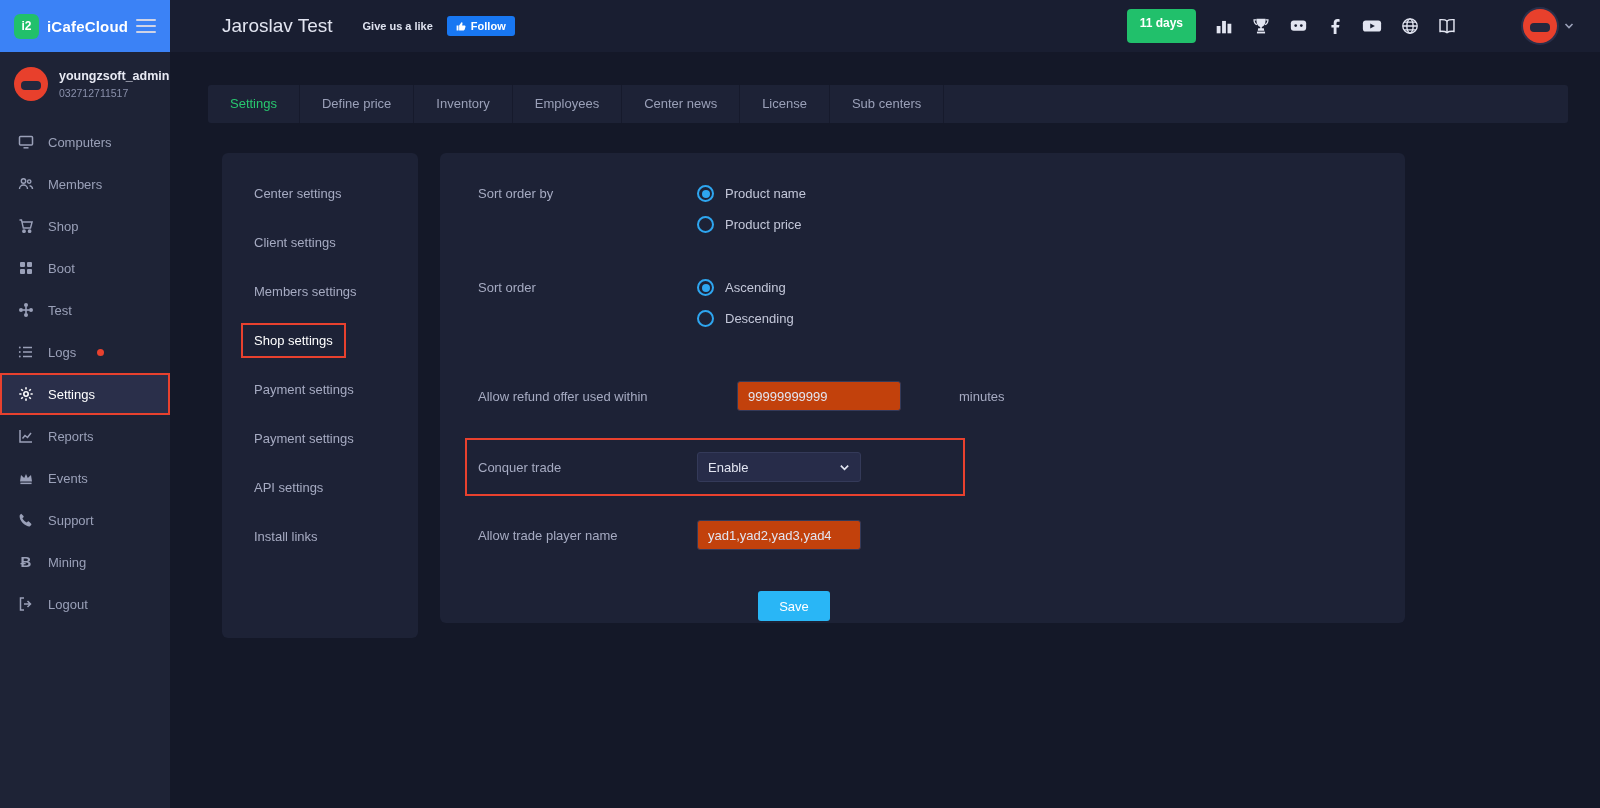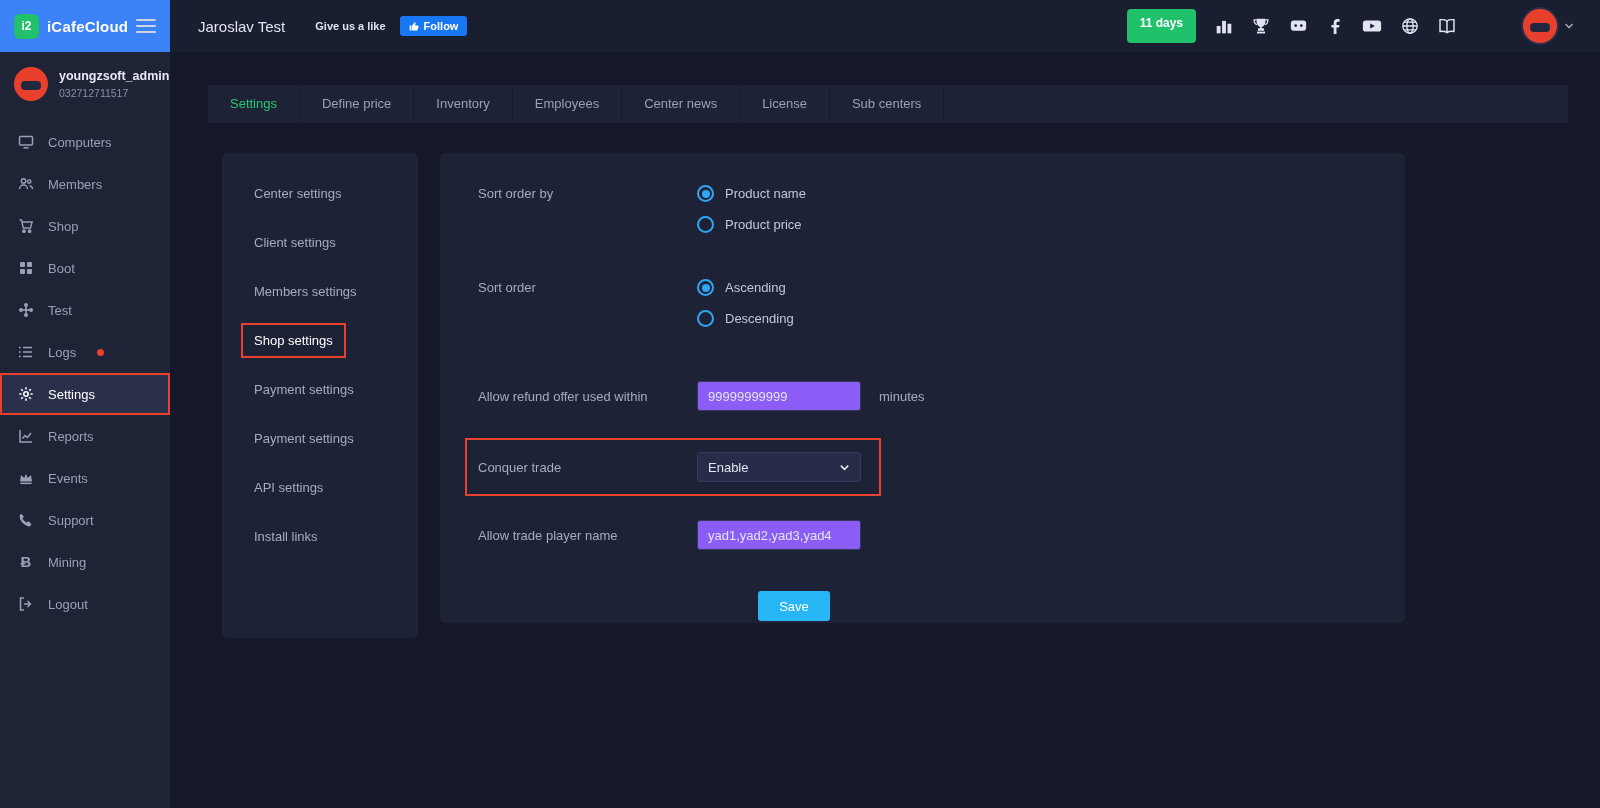--- a/index.html
+++ b/index.html
@@ -18,21 +18,21 @@
   }
   .brand { width: 170px; height: 100%; background: #3b82f6; display: flex; align-items: center; padding: 0 14px; gap: 8px; }
   .logo {
     width: 25px; height: 25px; border-radius: 6px; background: #21c06b;
     color: #fff; font-weight: bold; font-size: 12px;
     display: flex; align-items: center; justify-content: center; flex: 0 0 25px;
   }
   .brand-name { color: #ffffff; font-weight: bold; font-size: 15px; letter-spacing: .2px; }
   .hamburger { margin-left: auto; width: 20px; cursor: pointer; display: flex; flex-direction: column; gap: 4px; background: none; border: none; }
   .hamburger span { display: block; height: 2px; background: #cfd3e6; border-radius: 1px; }
-  .page-title { margin-left: 28px; font-size: 15px; color: #e2e5f1; }
+  .page-title { margin-left: 52px; font-size: 19px; color: #e2e5f1; }
   .like-prompt { margin-left: 30px; font-size: 11px; font-weight: bold; color: #dfe3f0; }
   .fb-follow {
     margin-left: 14px; background: #1877f2; color: #fff; border: none; border-radius: 3px;
     height: 20px; padding: 0 9px; font-size: 11px; font-weight: bold;
     display: flex; align-items: center; gap: 5px; cursor: pointer; font-family: inherit;
   }
   .top-right { margin-left: auto; display: flex; gap: 19px; padding-right: 26px; }
   .days-badge {
     background: #21c06b; color: #fff; font-size: 12px; font-weight: bold;
     padding: 7px 13px; border-radius: 4px; cursor: pointer;
@@ -66,37 +66,37 @@
   .red-wrap { display: inline-block; padding: 8px 11px; margin: -8px -11px; outline: 2px solid #e8412e; }
   .form-card { width: 965px; height: 470px; background: #1d2236; border-radius: 6px; padding: 32px 0 0 38px; }
   .frow { display: flex; align-items: flex-start; }
   .frow.center { align-items: center; }
   .flabel { width: 219px; font-size: 13px; color: #a6abc2; padding-top: 1px; flex: 0 0 219px; }
   .optgroup { display: flex; flex-direction: column; }
   .opt { display: flex; align-items: center; gap: 11px; font-size: 13px; color: #c3c7d9; margin-bottom: 14px; cursor: pointer; }
   .radio { width: 17px; height: 17px; border-radius: 50%; border: 2px solid #2ea6f0; position: relative; flex: 0 0 17px; }
   .radio.sel::after { content: ""; position: absolute; inset: 2.5px; border-radius: 50%; background: #2ea6f0; }
   .tinput {
-    width: 164px; height: 30px; background: #8b5cf6; border: 1px solid #343a59; border-radius: 3px;
+    width: 164px; height: 30px; background: #c2410c; border: 1px solid #343a59; border-radius: 3px;
     color: #e2e5f1; font-size: 13px; padding: 0 10px; font-family: inherit;
   }
   .suffix { margin-left: 18px; font-size: 13px; color: #a6abc2; }
   .select {
     width: 164px; height: 30px; background: #272c49; border: 1px solid #343a59; border-radius: 3px;
     color: #e2e5f1; font-size: 13px; padding: 0 10px; display: flex; align-items: center;
     justify-content: space-between; cursor: pointer;
   }
-  .redbox-row { outline: 2px solid #e8412e; padding: 12px 18px 12px 11px; margin-left: -11px; width: 412px; display: flex; align-items: center; }
+  .redbox-row { outline: 2px solid #e8412e; padding: 12px 18px 12px 11px; margin-left: -11px; width: 496px; display: flex; align-items: center; }
   .save-btn {
     display: block; margin: 41px 0 0 280px; width: 72px; height: 30px;
     background: #29b6f6; border: none; border-radius: 3px; color: #fff; font-size: 13px;
     cursor: pointer; font-family: inherit;
   }
   .mt46 { margin-top: 32px; }
-  .mt40 { margin-top: 40px; }
+  .mt40 { margin-top: 40px; gap: 40px; }
   .mt29 { margin-top: 29px; }
   .mt26 { margin-top: 26px; }
 </style>
 </head>
 <body>
 
 <header class="topbar">
   <div class="brand">
     <span class="logo">i2</span>
     <span class="brand-name">iCafeCloud</span>

